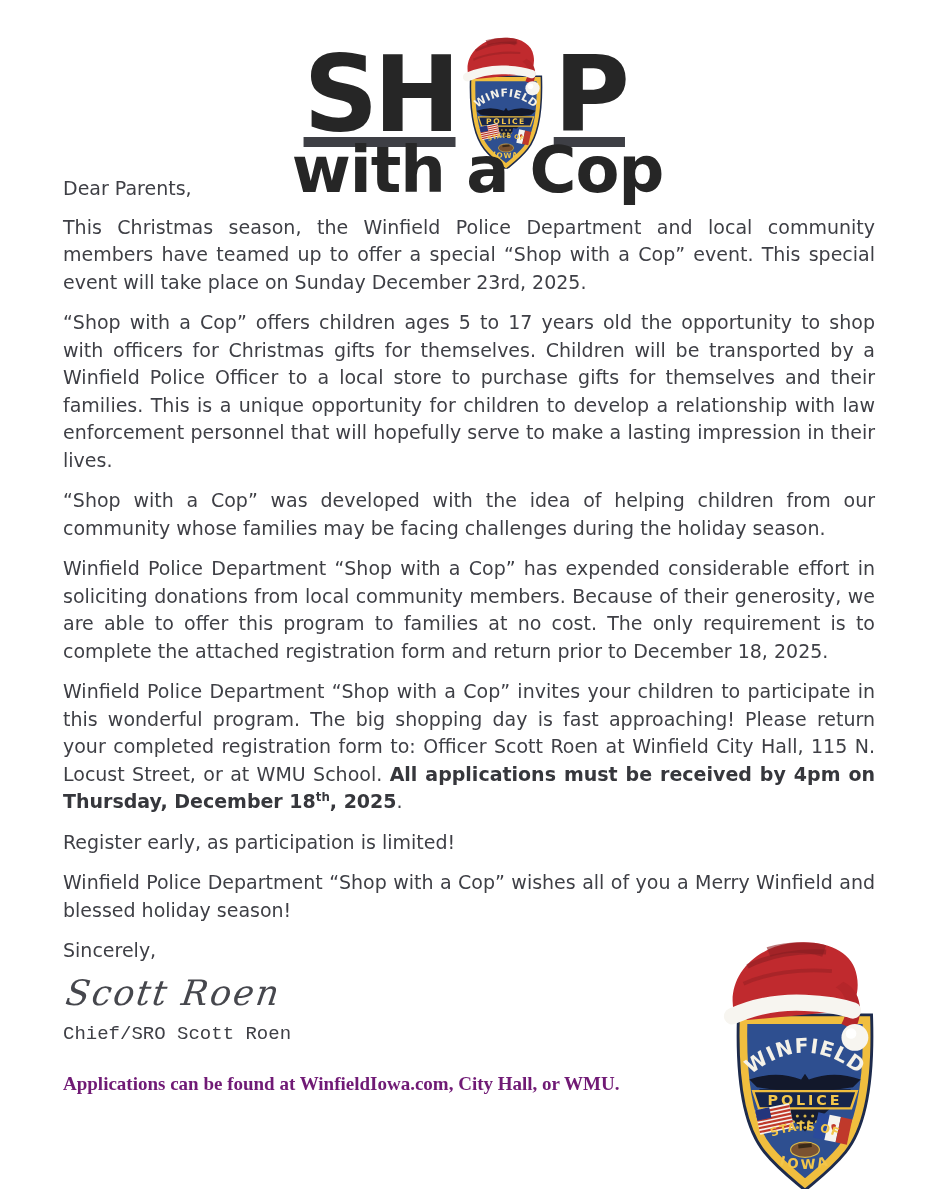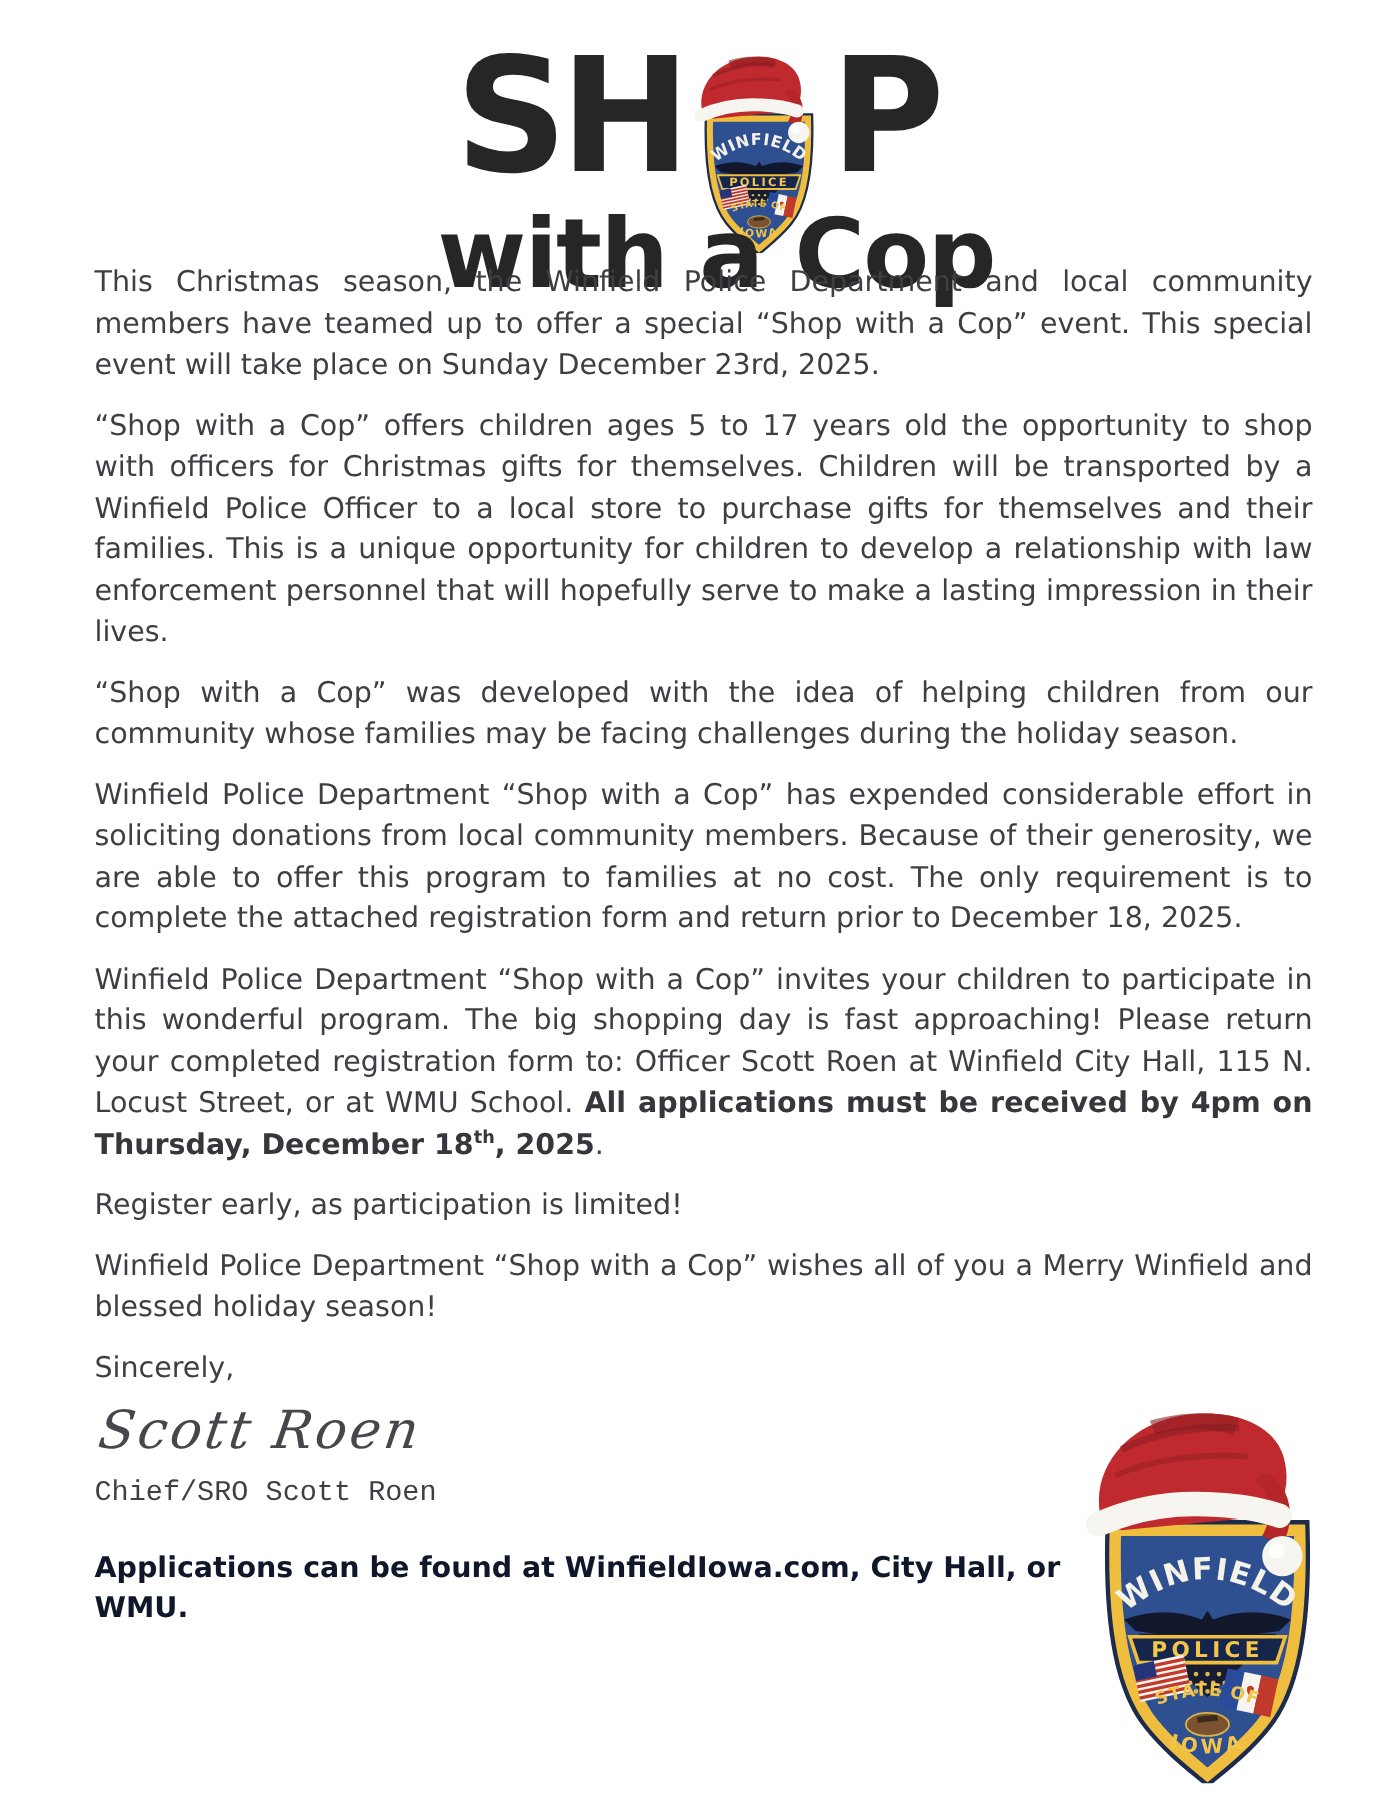--- a/index.html
+++ b/index.html
@@ -4,21 +4,21 @@
 <style>
   html,body{margin:0;padding:0;}
   body{
     width:927px;height:1200px;position:relative;background:#ffffff;
     font-family:"DejaVu Sans","Liberation Sans",sans-serif;
     color:#3e3f45;overflow:hidden;
   }
 
   
   .logo-wrap{position:absolute;top:30px;left:0;right:0;display:flex;flex-direction:column;align-items:center;}
-  .logo-row{display:inline-flex;align-items:flex-start;}
+  .logo-row{display:inline-flex;align-items:flex-end;text-decoration:underline;}
   .logo-word{
     font-size:106px;line-height:96px;font-weight:700;color:#262626;
     letter-spacing:-5px;transform:scaleX(.98);
   }
   .logo-badge{width:102px;height:139px;margin:0 -4px -26px -2px;}
   .logo-sub{
     font-size:64px;line-height:48px;font-weight:700;color:#262626;
     letter-spacing:-1px;margin-top:3px;transform:translateX(14px);
   }
 
@@ -30,21 +30,21 @@
   b,.bold{font-weight:700;color:#36373c;}
   sup{font-size:.62em;vertical-align:super;line-height:0;}
 
   .closing{margin-bottom:6px !important;}
   .signature{
     font-family:"DejaVu Serif","Liberation Serif",serif;font-style:italic;
     font-size:35px;line-height:44px;color:#46474d;letter-spacing:2px;
     transform:skewX(-8deg);transform-origin:left bottom;margin:0 0 6px !important;
   }
   .signer{margin-bottom:22px !important;font-family:Liberation Mono, monospace;}
-  .footer-note{font-weight:700;color:#0f172a;width:660px;}
+  .footer-note{font-weight:700;color:#701a75;width:660px;font-family:Liberation Serif, serif;}
 
   
   .corner-badge{position:absolute;top:928px;right:26px;width:192px;height:261px;}
 </style>
 </head>
 <body>
 
 <svg width="0" height="0" style="position:absolute" aria-hidden="true">
   <defs>
     <path id="arc-city" d="M50,148 Q100,112 150,148" fill="none"></path>
@@ -123,20 +123,21 @@
     <span class="logo-word">SH</span>
     <svg class="logo-badge" viewBox="0 0 200 272">
       <use href="#wpd-badge"></use>
     </svg>
     <span class="logo-word">P</span>
   </div>
   <div class="logo-sub">with a Cop</div>
 </div>
 
 <div class="letter">
+  <p class="salutation no-justify">Dear Parents,</p>
 
   <p>This Christmas season, the Winfield Police Department and local community members have teamed up to offer a special “Shop with a Cop” event. This special event will take place on Sunday December 23rd, 2025.</p>
   <p>“Shop with a Cop” offers children ages 5 to 17 years old the opportunity to shop with officers for Christmas gifts for themselves. Children will be transported by a Winfield Police Officer to a local store to purchase gifts for themselves and their families. This is a unique opportunity for children to develop a relationship with law enforcement personnel that will hopefully serve to make a lasting impression in their lives.</p>
   <p>“Shop with a Cop” was developed with the idea of helping children from our community whose families may be facing challenges during the holiday season.</p>
   <p>Winfield Police Department “Shop with a Cop” has expended considerable effort in soliciting donations from local community members. Because of their generosity, we are able to offer this program to families at no cost. The only requirement is to complete the attached registration form and return prior to December 18, 2025.</p>
 
   <p><span>Winfield Police Department “Shop with a Cop” invites your children to participate in this wonderful program. The big shopping day is fast approaching! Please return your completed registration form to: Officer Scott Roen at Winfield City Hall, 115 N. Locust Street, or at WMU School.  </span><b><span>All applications must be received by 4pm on Thursday, December 18</span><sup>th</sup><span>, 2025</span></b><span>.</span></p>
 
   <p class="no-justify">Register early, as participation is limited!</p>
   <p>Winfield Police Department “Shop with a Cop” wishes all of you a Merry Winfield and blessed holiday season!</p>

